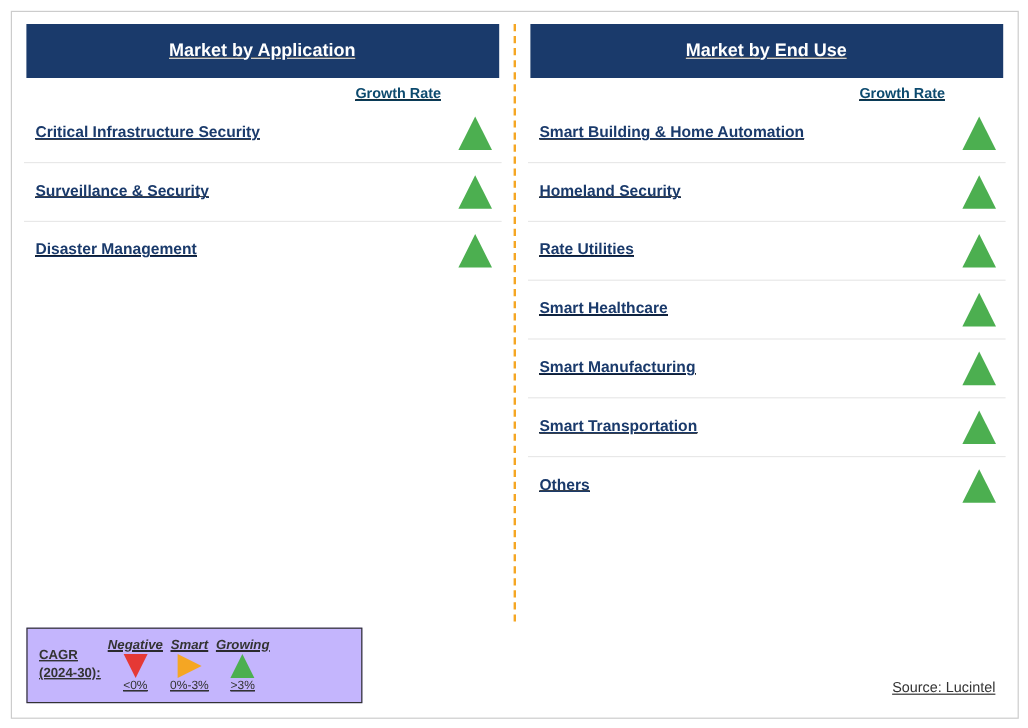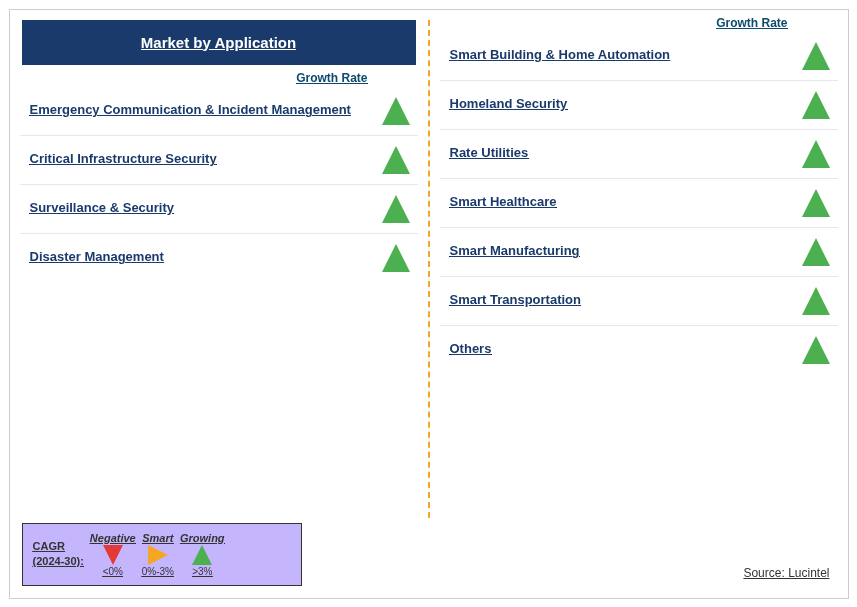--- a/index.html
+++ b/index.html
@@ -166,44 +166,41 @@
 </head>
 <body>
 
 <div class="outer">
 
   <div class="panel left-panel">
     <div class="panel-header">Market by Application</div>
     <div class="growth-rate-label">Growth Rate</div>
     <div class="items-list">
 
-    <div class="item-row">
-          <span class="item-label">Emergency Communication &amp; Incident Management</span>
-          <div class="arrow-up"></div>
-        </div>
         <div class="item-row">
           <span class="item-label">Critical Infrastructure Security</span>
           <div class="arrow-up"></div>
         </div>
         <div class="item-row">
           <span class="item-label">Surveillance &amp; Security</span>
           <div class="arrow-up"></div>
         </div>
         <div class="item-row">
           <span class="item-label">Disaster Management</span>
           <div class="arrow-up"></div>
         </div>
       </div>
   </div>
 
   <div class="divider">
     <div class="dashed-line"></div>
   </div>
 
   <div class="panel">
+    <div class="panel-header">Market by End Use</div>
     <div class="growth-rate-label">Growth Rate</div>
     <div class="items-list">
 
     <div class="item-row">
           <span class="item-label">Smart Building &amp; Home Automation</span>
           <div class="arrow-up"></div>
         </div>
         <div class="item-row">
           <span class="item-label">Homeland Security</span>
           <div class="arrow-up"></div>

